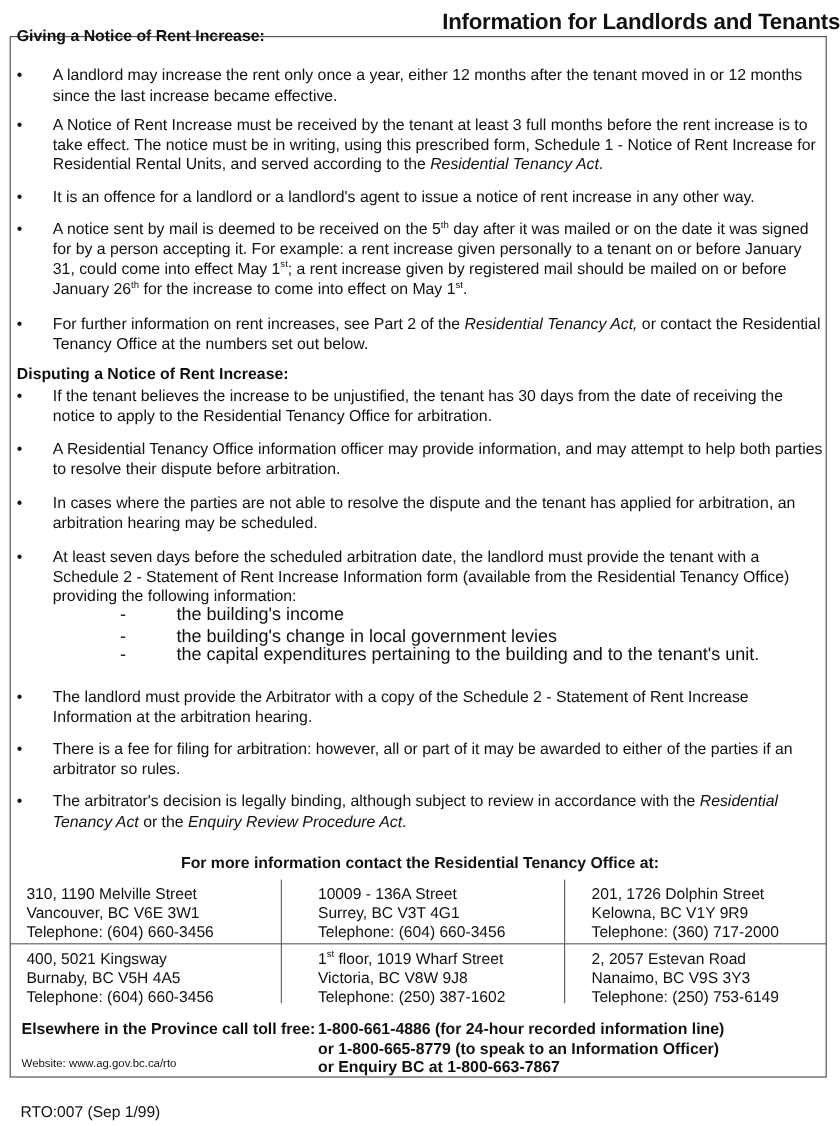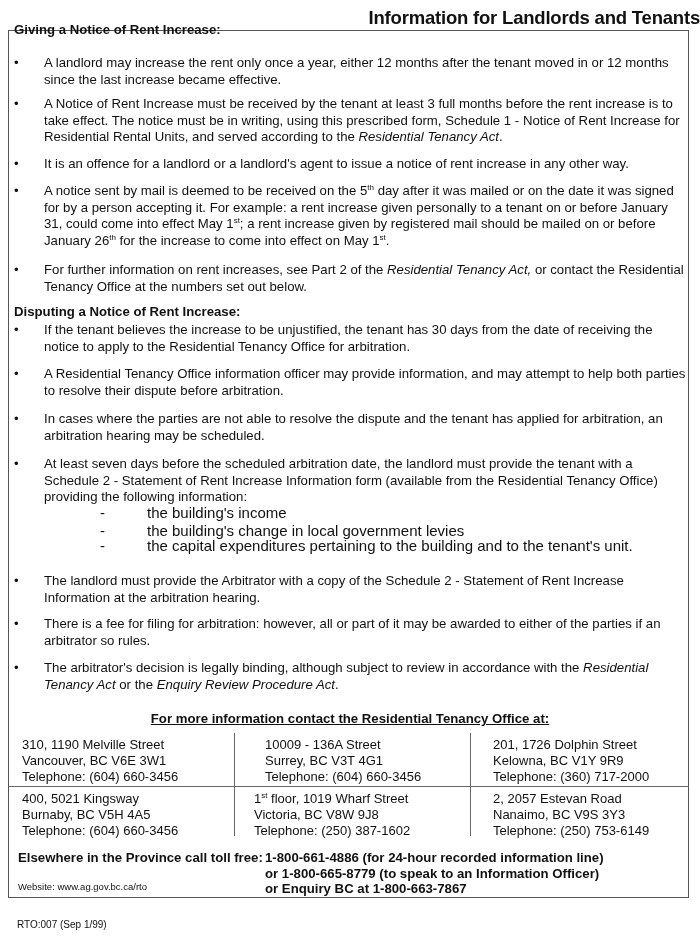--- a/index.html
+++ b/index.html
@@ -11,28 +11,28 @@
            border: 1px solid #555; box-sizing: border-box; }
   .section-head { position: absolute; left: 14px; font-weight: bold; font-size: 13.2px; }
   .bullet { position: absolute; left: 14px; width: 672px; font-size: 13.2px; line-height: 16.5px; }
   .bullet .dot { position: absolute; left: 0; top: 0; width: 20px; }
   .bullet .txt { margin-left: 30px; }
   .sub { position: absolute; left: 100px; font-size: 15px; line-height: 16px; }
   .sub .dash { display: inline-block; width: 47px; }
   i { font-style: italic; }
   sup { font-size: 8px; line-height: 0; }
   .contact-head { position: absolute; top: 711px; left: 0; width: 700px; text-align: center;
-                  font-weight: bold; font-size: 13.2px; text-decoration: underline; }
+                  font-weight: bold; font-size: 13.2px; }
   .cell { position: absolute; font-size: 13px; line-height: 15.8px; }
   .vline { position: absolute; width: 1px; background: #666; }
   .hline { position: absolute; height: 1px; background: #666; }
   .toll-label { position: absolute; left: 18px; top: 850px; font-weight: bold; font-size: 13.2px; }
   .toll-line { position: absolute; left: 265px; font-weight: bold; font-size: 13.2px; }
   .website { position: absolute; left: 18px; top: 881px; font-size: 9.5px; }
-  .footer-code { position: absolute; left: 17px; top: 919px; font-size: 10px; text-align: right; }
+  .footer-code { position: absolute; left: 17px; top: 919px; font-size: 13px; text-align: right; }
 </style>
 </head>
 <body>
 
 <div class="title">Information for Landlords and Tenants</div>
 
 <div class="frame"></div>
 
 <div class="section-head" style="top:22px">Giving a Notice of Rent Increase:</div>
 
@@ -121,21 +121,21 @@
 <div class="cell" style="left:493px; top:737px">
   <div>201, 1726 Dolphin Street</div>
     <div>Kelowna, BC  V1Y 9R9</div>
     <div>Telephone:  (360) 717-2000</div>
 </div>
 <div class="cell" style="left:22px; top:791px">
   <div>400, 5021 Kingsway</div>
     <div>Burnaby, BC  V5H 4A5</div>
     <div>Telephone:  (604) 660-3456</div>
 </div>
-<div class="cell" style="left:254px; top:791px">
+<div class="cell" style="left:265px; top:791px">
   <div><span>1</span><sup>st</sup><span> floor, 1019 Wharf Street</span></div>
     <div>Victoria, BC V8W 9J8</div>
     <div>Telephone:  (250) 387-1602</div>
 </div>
 <div class="cell" style="left:493px; top:791px">
   <div>2, 2057 Estevan Road</div>
     <div>Nanaimo, BC  V9S 3Y3</div>
     <div>Telephone:  (250) 753-6149</div>
 </div>
 

